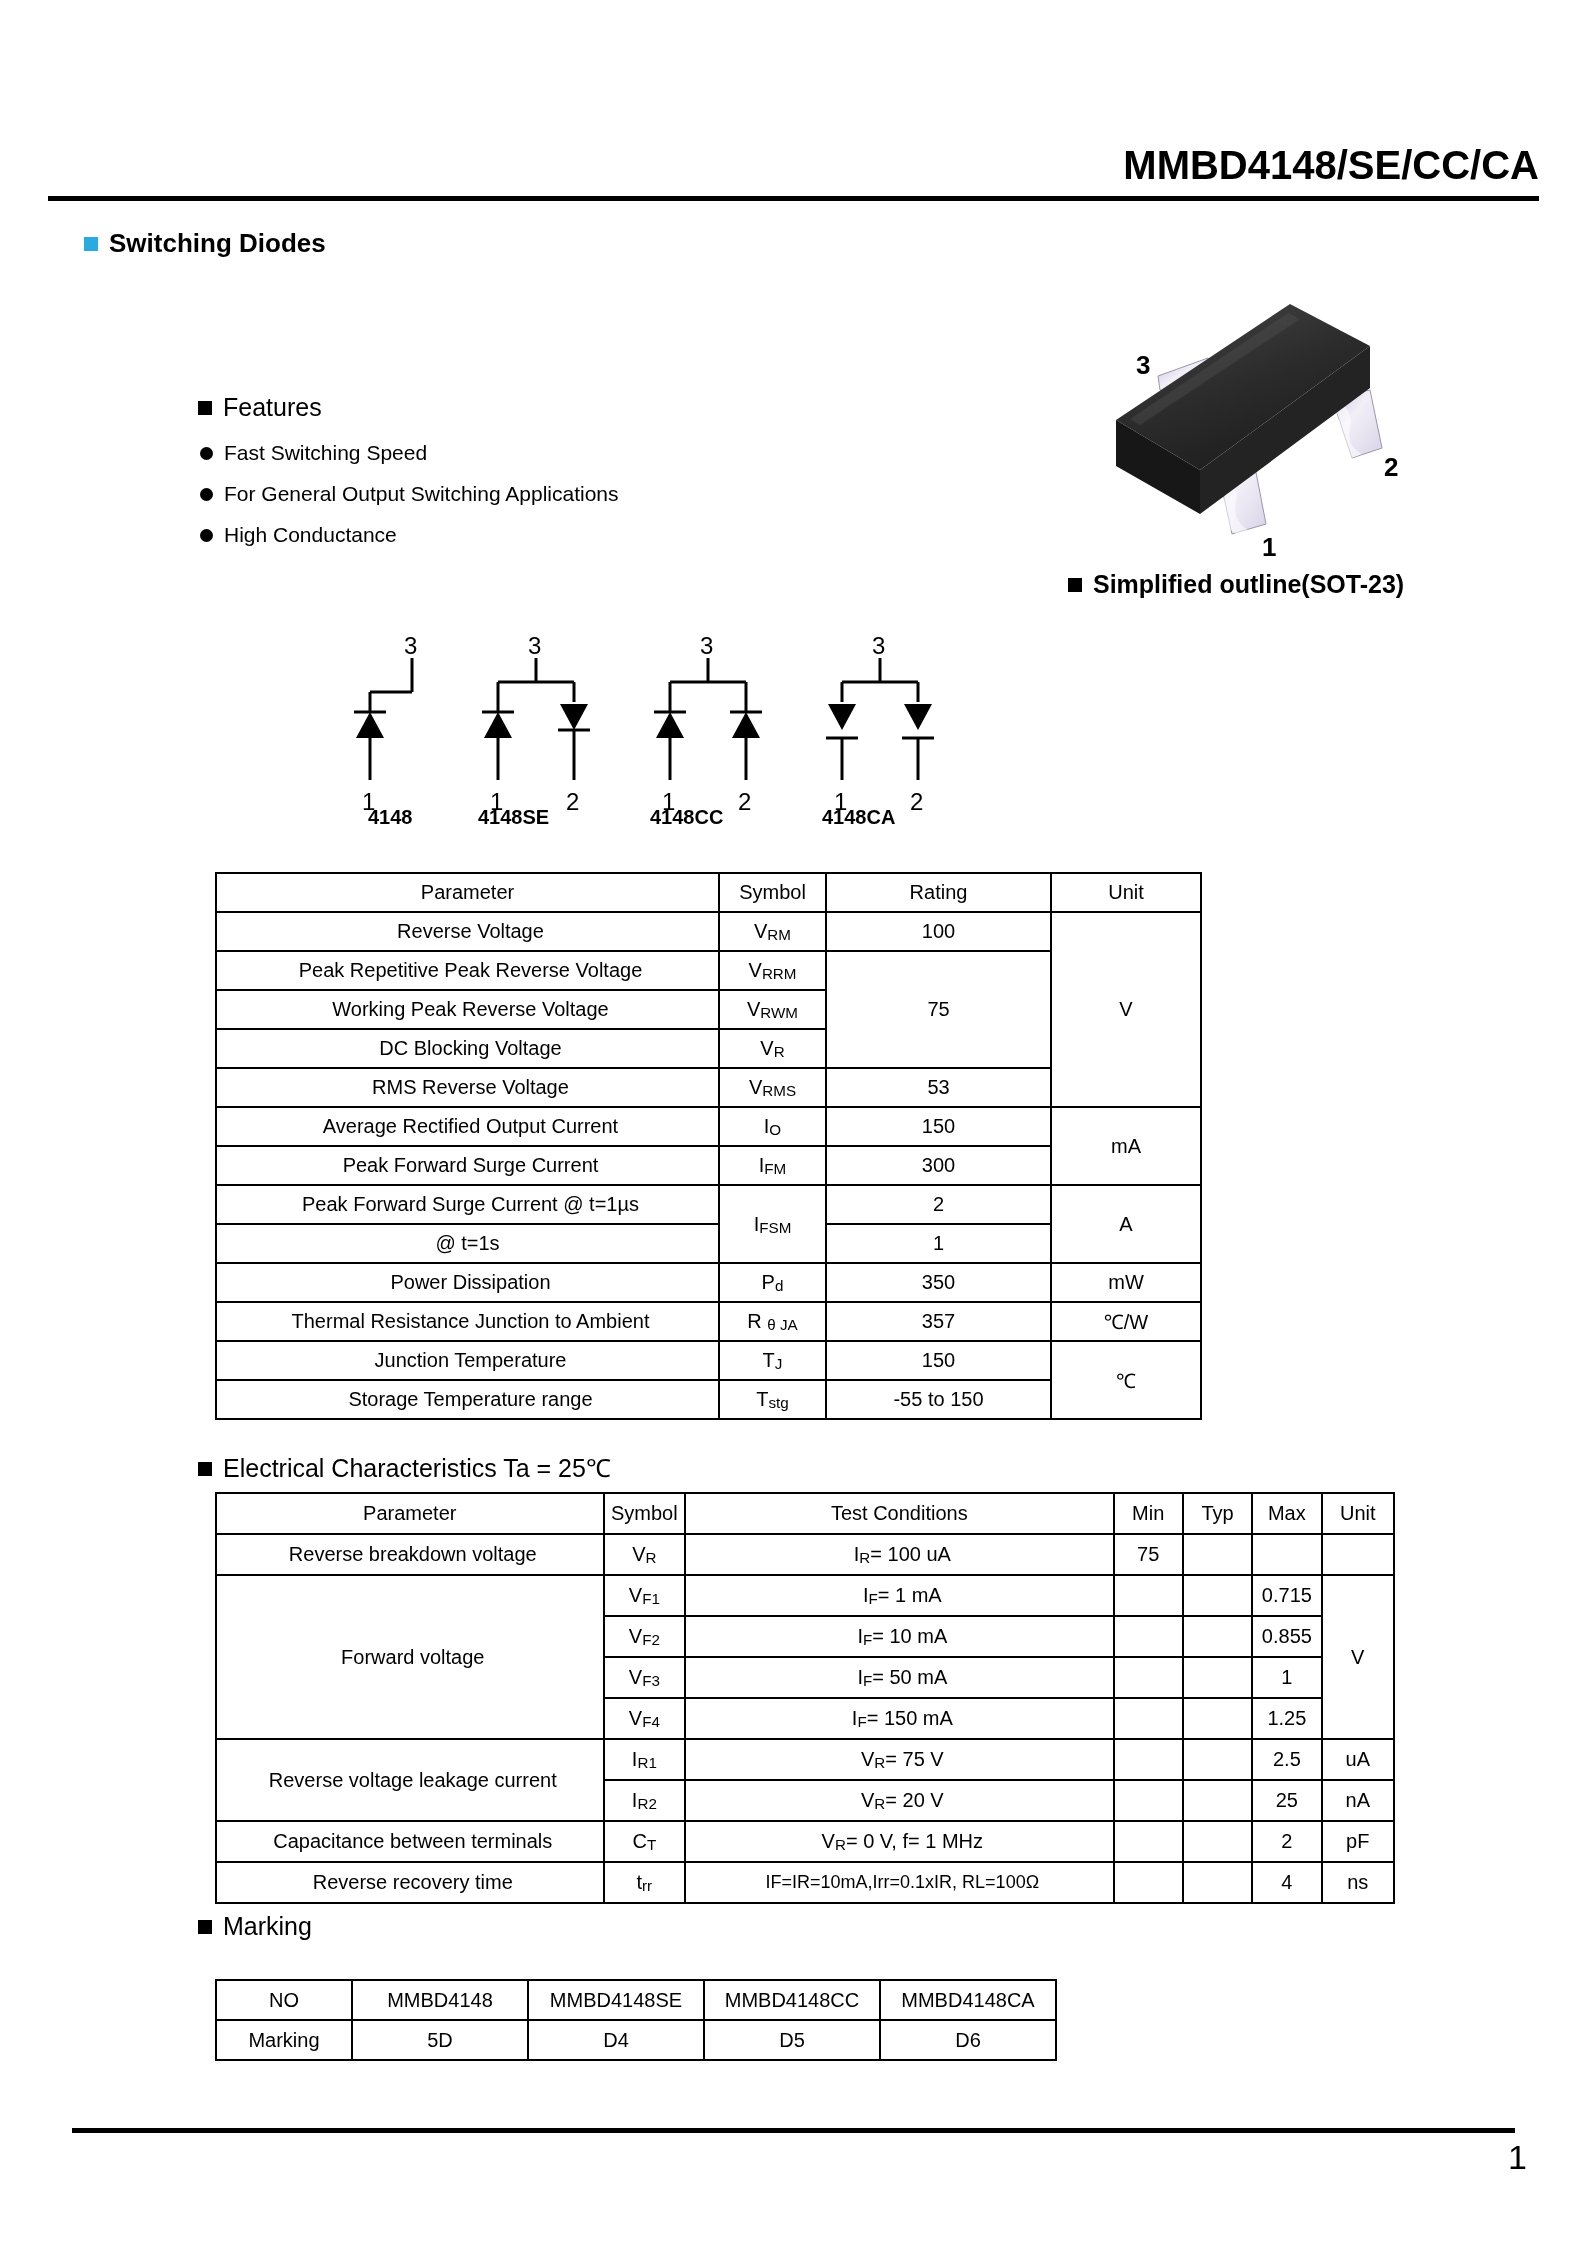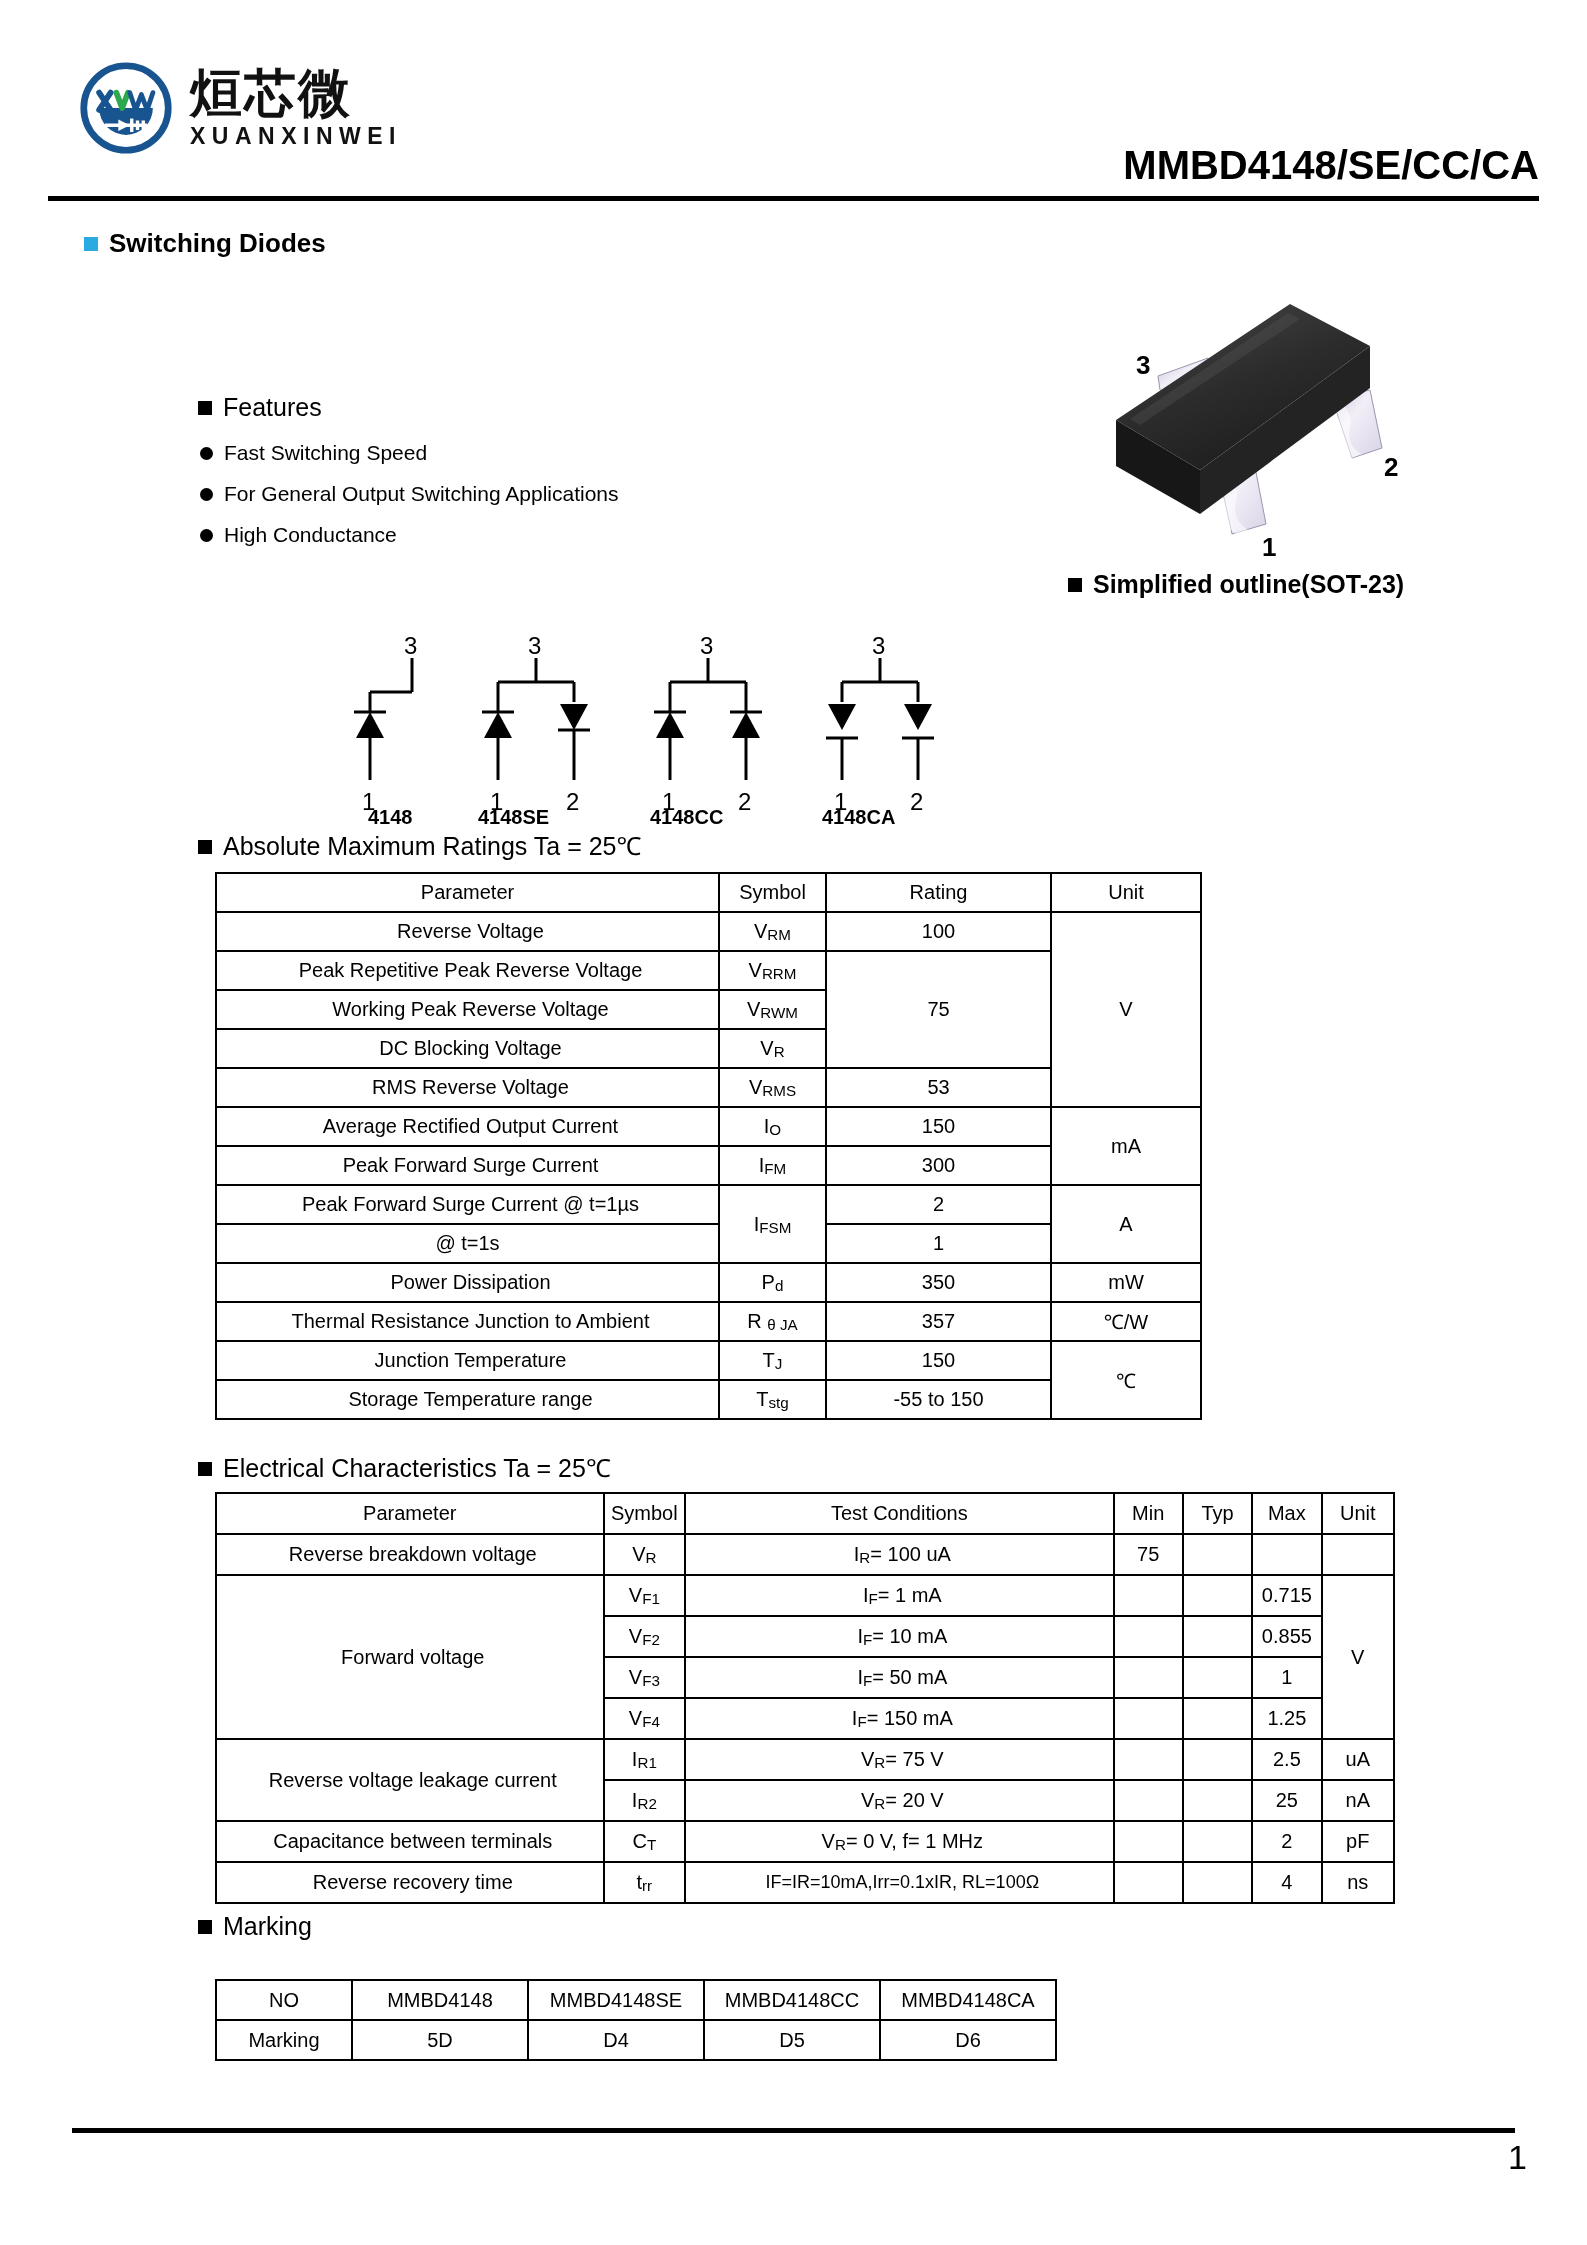--- a/index.html
+++ b/index.html
@@ -251,42 +251,20 @@
     font-size: 34px;
   }
 </style>
 </head>
 <body>
 
 <div class="page">
 
   <div id="header">
 
-    <div id="logo-block">
-      <div id="logo-mark">
-        <svg width="96" height="96" viewBox="0 0 100 100">
-          <circle cx="50" cy="50" r="44" fill="none" stroke="#18548F" stroke-width="7"></circle>
-          <path d="M50 78 A28 28 0 0 1 22 50 L78 50 A28 28 0 0 1 50 78 Z" fill="#18548F"></path>
-          <path d="M22 34 L34 52 M34 34 L22 52" stroke="#18548F" stroke-width="6" fill="none" stroke-linecap="round"></path>
-          <path d="M40 34 L46 50 L52 34" stroke="#2EA84F" stroke-width="6" fill="none" stroke-linecap="round" stroke-linejoin="round"></path>
-          <path d="M54 34 L60 52 L66 36 L72 52 L78 34" stroke="#18548F" stroke-width="5" fill="none" stroke-linecap="round" stroke-linejoin="round"></path>
-          <g stroke="#ffffff" stroke-width="3.5" fill="none">
-            <line x1="28" y1="68" x2="72" y2="68"></line>
-            <path d="M42 62 L42 74 L54 68 Z" fill="#ffffff" stroke="none"></path>
-            <line x1="56" y1="61" x2="56" y2="75"></line>
-            <line x1="62" y1="63" x2="62" y2="73"></line>
-            <line x1="68" y1="63" x2="68" y2="73"></line>
-          </g>
-        </svg>
-      </div>
-      <div id="logo-words">
-        <div id="logo-cn">烜芯微</div>
-        <div id="logo-en">XUANXINWEI</div>
-      </div>
-    </div>
 
     <div id="part-title">MMBD4148/SE/CC/CA</div>
     <div id="header-rule"></div>
   </div>
 
   <div id="switching-diodes">
     <span class="sq blue"></span><span>Switching Diodes</span>
   </div>
 
   <div id="features-title">
@@ -413,23 +391,20 @@
         <text x="542" y="34">3</text>
       </g>
     </svg>
   </div>
 
   <div class="sym-label" style="left:368px; top:806px; width:90px;">4148</div>
   <div class="sym-label" style="left:478px; top:806px; width:120px;">4148SE</div>
   <div class="sym-label" style="left:650px; top:806px; width:120px;">4148CC</div>
   <div class="sym-label" style="left:822px; top:806px; width:120px;">4148CA</div>
 
-  <div class="sec-head" id="amr-head">
-    <span class="sq"></span><span>Absolute Maximum Ratings Ta = 25℃</span>
-  </div>
 
   <table class="dt" id="amr-table">
     <colgroup>
       <col class="c-param">
         <col class="c-sym">
         <col class="c-rat">
         <col class="c-unit">
     </colgroup>
     <tbody>
       <tr>

